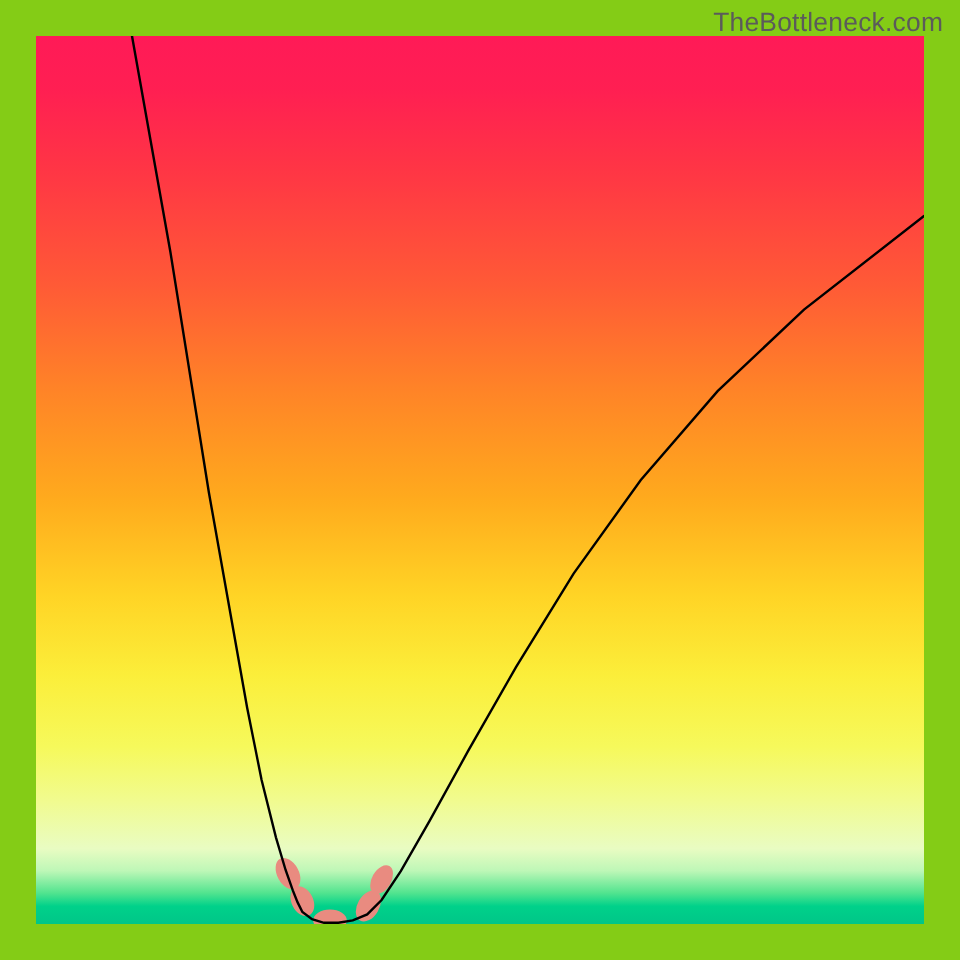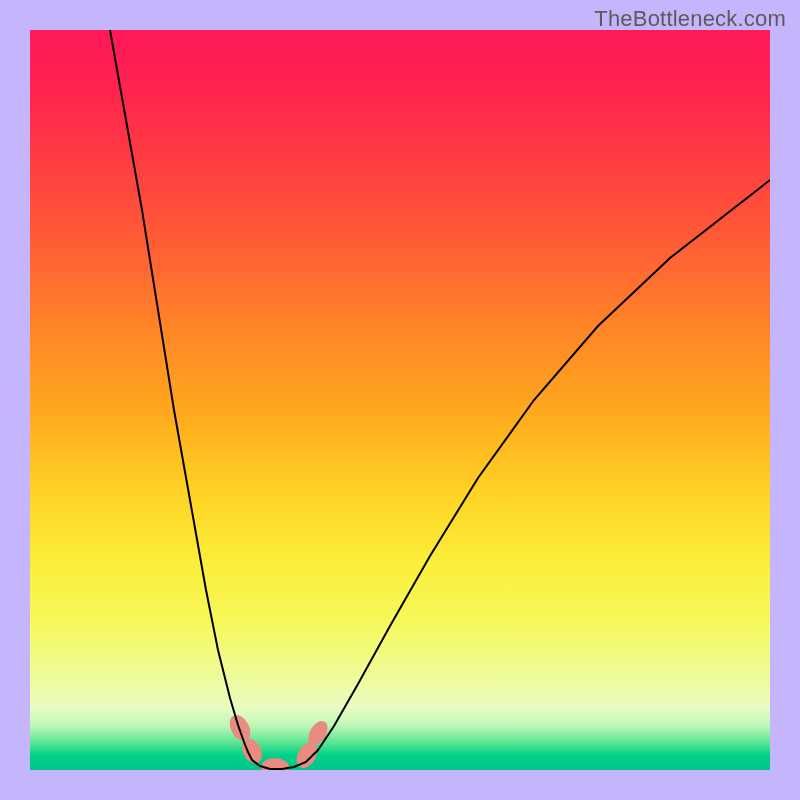--- a/index.html
+++ b/index.html
@@ -10,21 +10,21 @@
     background: #000;
     overflow: hidden;
     font-family: Arial, Helvetica, sans-serif;
   }
   .frame {
     position: absolute;
     top: 0;
     left: 0;
     width: 800px;
     height: 800px;
-    background: #c4b5fd;
+    background: #84cc16;
   }
   .watermark {
     position: absolute;
     top: 6px;
     right: 14px;
     color: #5b5b5b;
     font-size: 22px;
     font-weight: 500;
     letter-spacing: 0.2px;
     z-index: 20;

